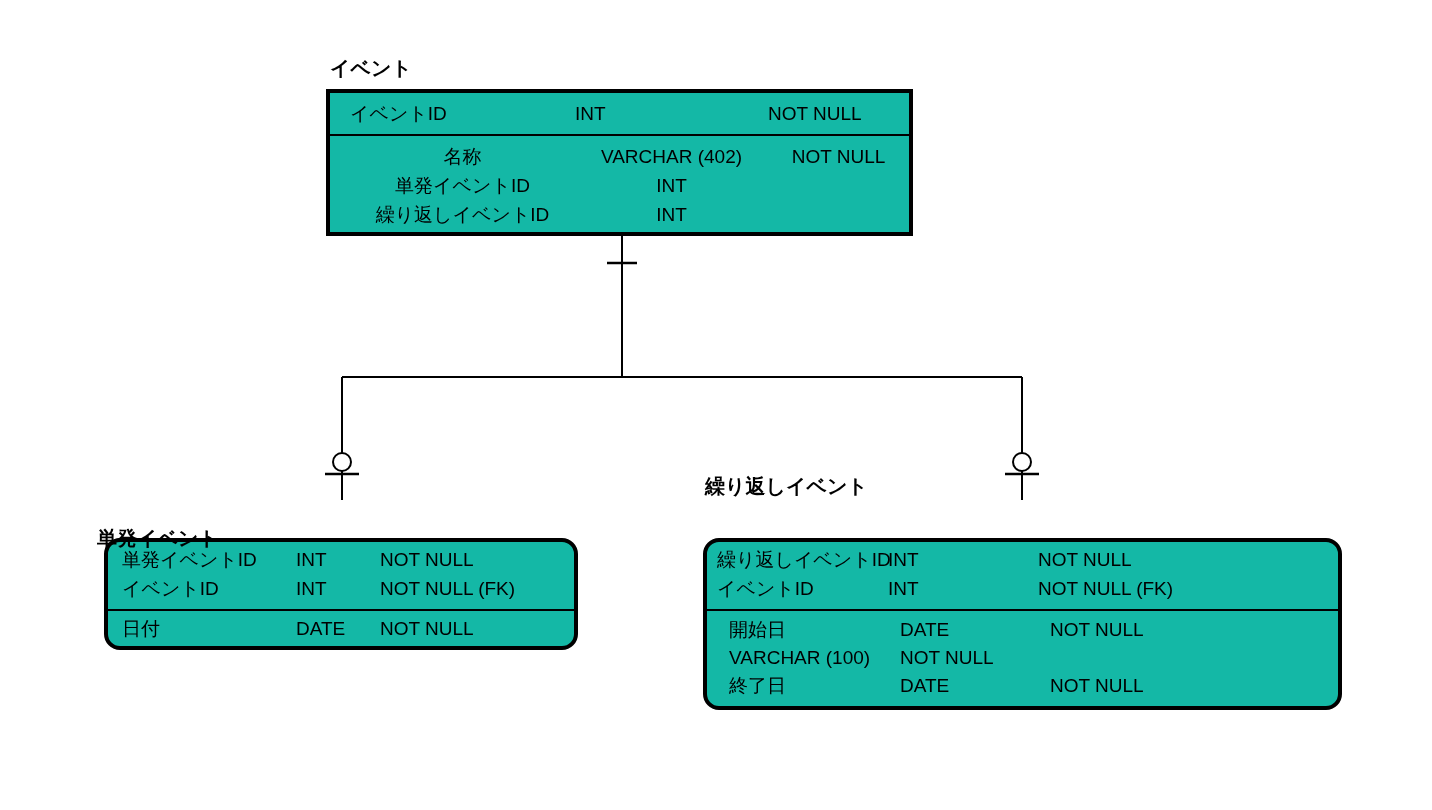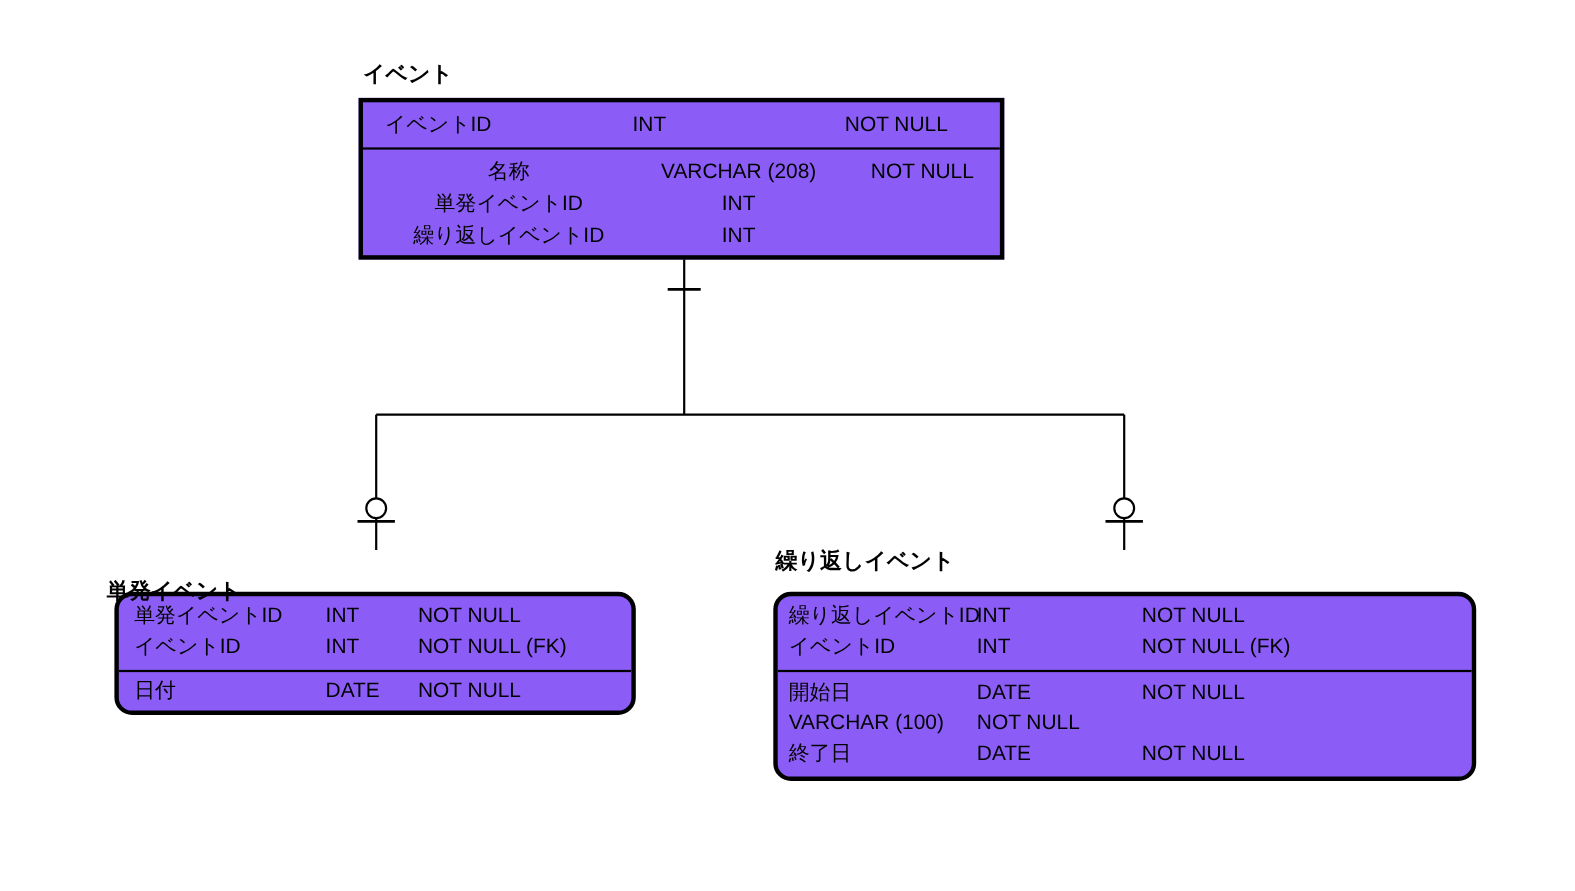--- a/index.html
+++ b/index.html
@@ -20,21 +20,21 @@
     font-weight: bold;
     color: #000;
     white-space: nowrap;
     line-height: 24px;
   }
 
   .entity {
     position: absolute;
     z-index: 1;
     box-sizing: border-box;
-    background: #8b5cf6;
+    background: #14b8a6;
     border: 4px solid #000;
     color: #000;
     overflow: hidden;
   }
   .entity.rounded { border-radius: 16px; }
 
   .sec.key { border-bottom: 2px solid #000; }
 
   .row {
     display: grid;
@@ -54,21 +54,21 @@
   .e2 .row { grid-template-columns: 174px 84px auto; padding-left: 14px; }
   .e2 .sec.key  { padding: 4px 0 6px; }
   .e2 .sec.key .row  { line-height: 28.5px; }
   .e2 .sec.body { padding: 4px 0 0; }
   .e2 .sec.body .row { line-height: 28px; }
 
   
   .e3 .row { grid-template-columns: 171px 150px auto; padding-left: 10px; }
   .e3 .sec.key  { padding: 4px 0 6px; }
   .e3 .sec.key .row  { line-height: 28.5px; }
-  .e3 .sec.body { padding: 5px 0 0; }
+  .e3 .sec.body { padding: 5px 12px 0; }
   .e3 .sec.body .row { line-height: 28px; }
 </style>
 </head>
 <body>
 
 <div class="stage">
 
   <svg class="connectors" width="1432" height="810" viewBox="0 0 1432 810">
 
     <line x1="622" y1="235" x2="622" y2="377" stroke="#000" stroke-width="2"></line>
@@ -92,21 +92,21 @@
     <div class="sec key">
       <div class="row">
         <span class="cell">イベントID</span>
         <span class="cell">INT</span>
         <span class="cell">NOT NULL</span>
       </div>
     </div>
     <div class="sec body">
       <div class="row">
         <span class="cell">名称</span>
-        <span class="cell">VARCHAR (208)</span>
+        <span class="cell">VARCHAR (402)</span>
         <span class="cell">NOT NULL</span>
       </div>
       <div class="row">
         <span class="cell">単発イベントID</span>
         <span class="cell">INT</span>
         <span class="cell"></span>
       </div>
       <div class="row">
         <span class="cell">繰り返しイベントID</span>
         <span class="cell">INT</span>
@@ -132,21 +132,21 @@
     </div>
     <div class="sec body">
       <div class="row">
         <span class="cell">日付</span>
         <span class="cell">DATE</span>
         <span class="cell">NOT NULL</span>
       </div>
     </div>
   </div>
 
-  <div class="entity-title" style="left:705px; top:498px;">繰り返しイベント</div>
+  <div class="entity-title" style="left:705px; top:474px;">繰り返しイベント</div>
 
   <div class="entity rounded e3" style="left:703px; top:538px; width:639px; height:172px;">
     <div class="sec key">
       <div class="row">
         <span class="cell">繰り返しイベントID</span>
         <span class="cell">INT</span>
         <span class="cell">NOT NULL</span>
       </div>
       <div class="row">
         <span class="cell">イベントID</span>

